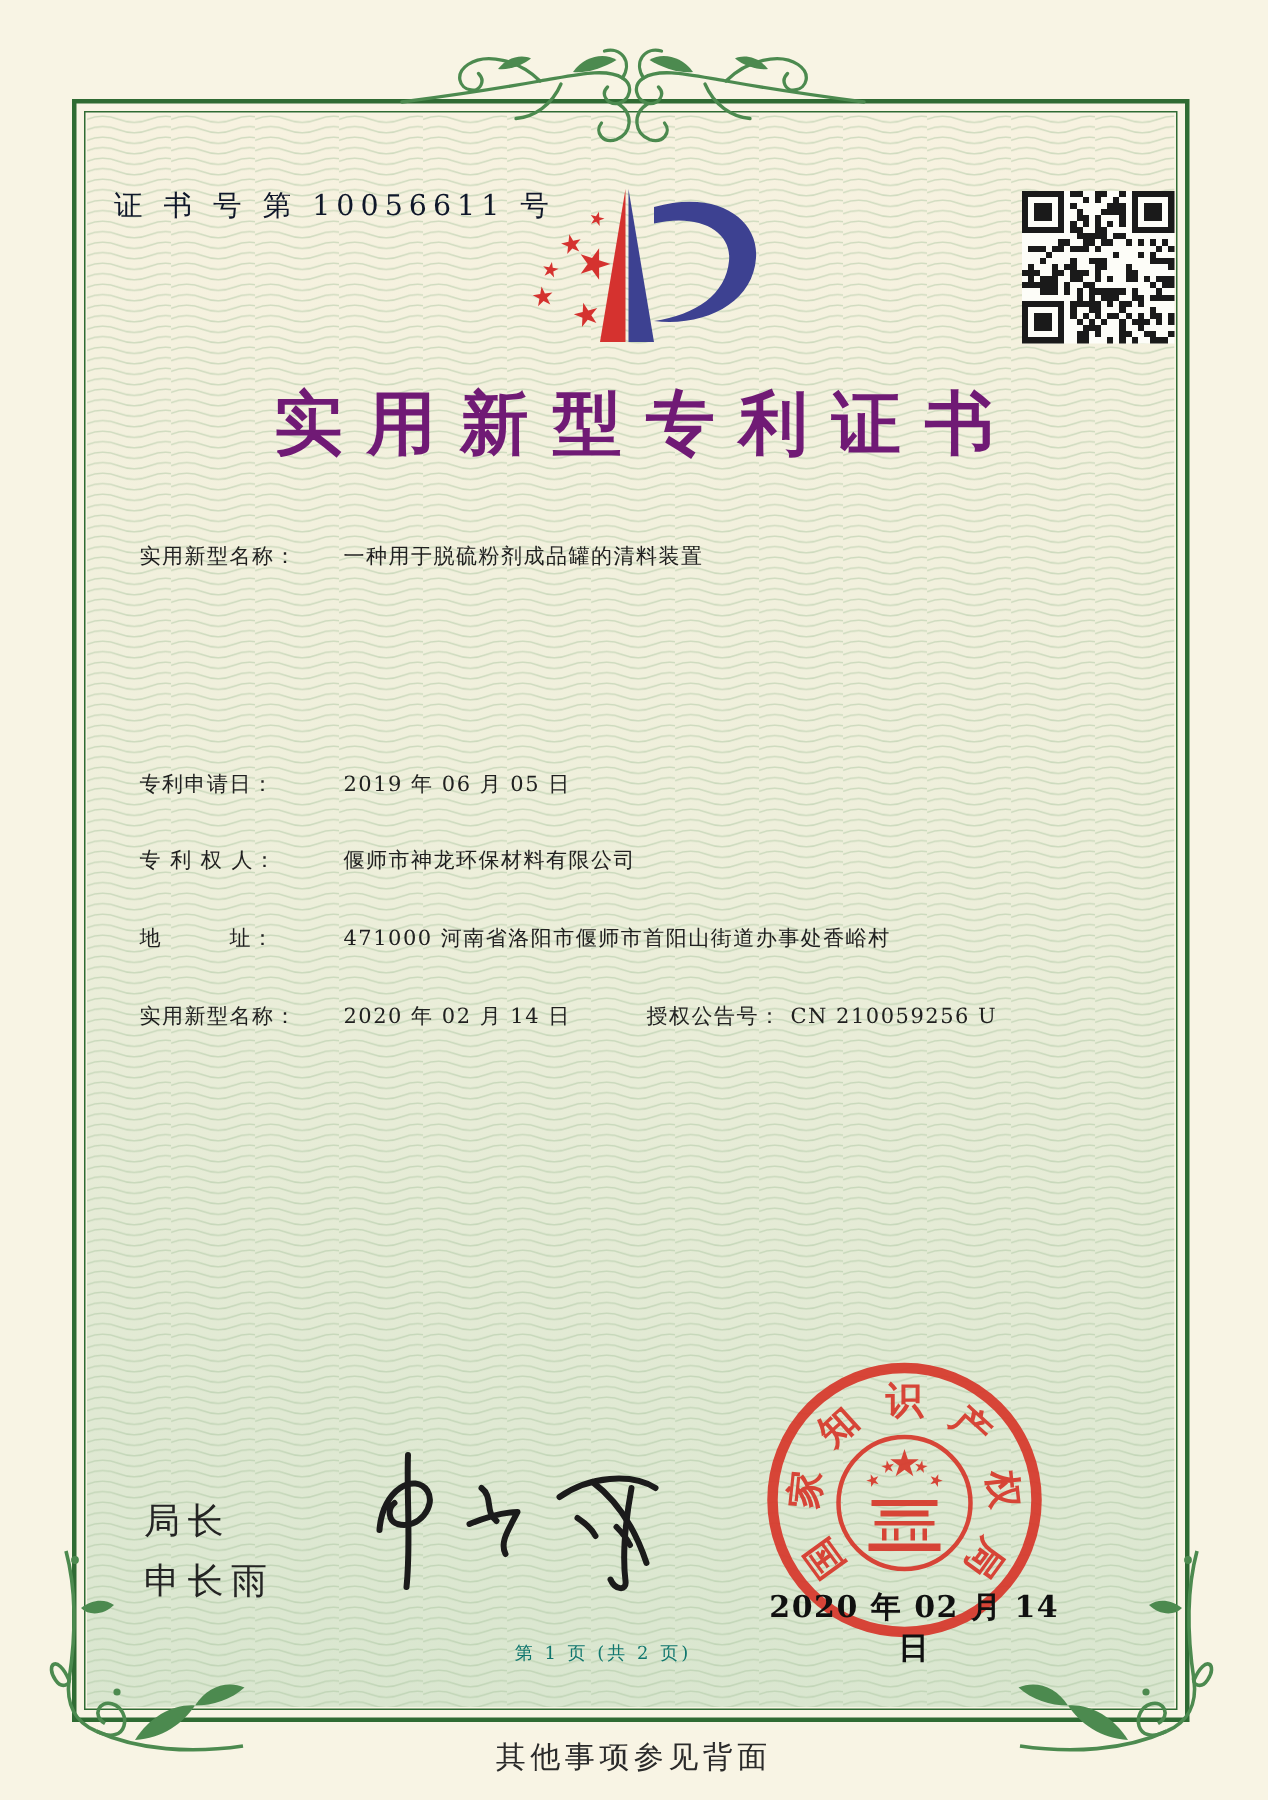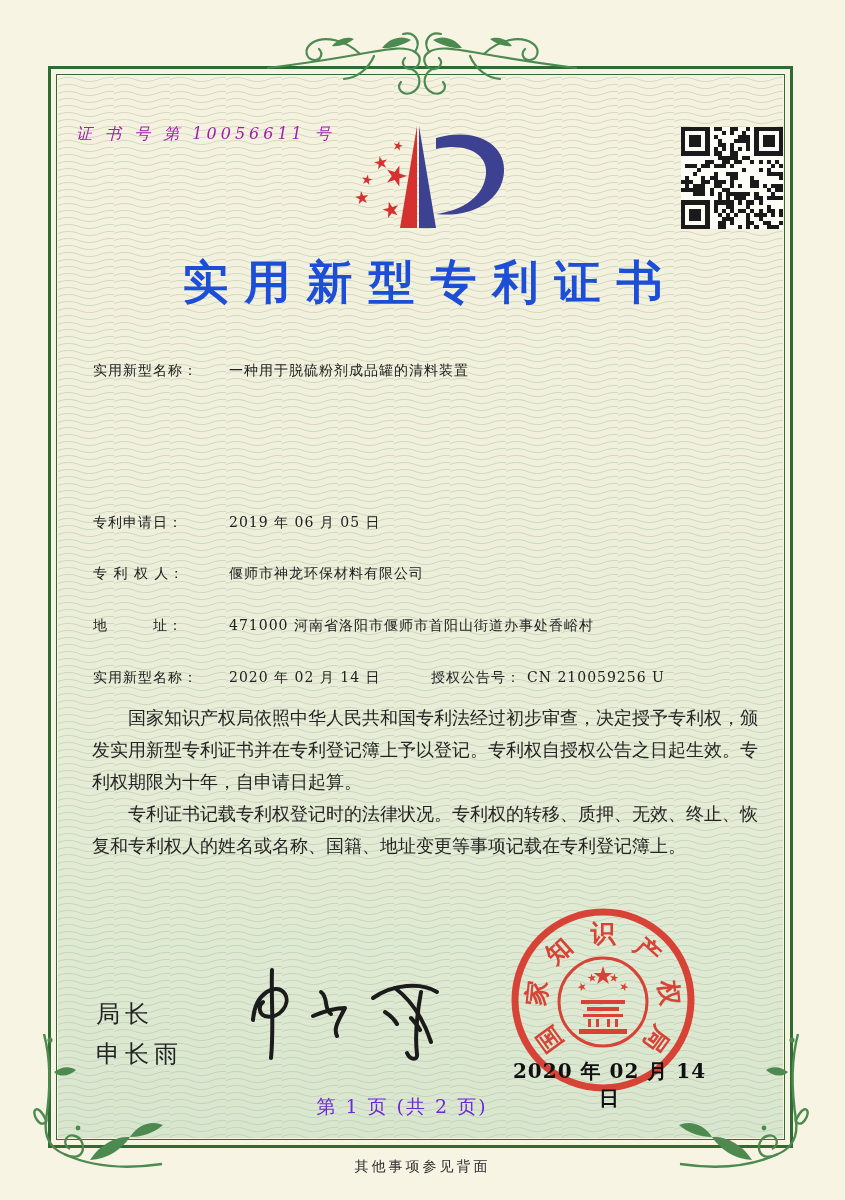--- a/index.html
+++ b/index.html
@@ -17,33 +17,33 @@
     font-family:"DejaVu Serif","Liberation Serif",serif;
     color:var(--text);
     position:relative;
     overflow:hidden;
   }
   .abs{position:absolute;}
   .page{position:absolute;left:0;top:0;width:845px;height:1200px;}
   .frame-outer{left:48px;top:66px;width:745px;height:1082px;border:3px solid var(--frame-green);}
   .frame-inner{left:56px;top:74px;width:729px;height:1066px;border:1px solid var(--frame-green);}
   .bg-svg{left:58px;top:76px;}
-  .cert-number{left:76px;top:124px;font-size:16px;letter-spacing:4px;color:#a21caf;font-style:italic;}
-  .title{left:0;top:252px;width:845px;text-align:center;font-size:46px;font-weight:900;letter-spacing:16px;padding-left:16px;color:#1d4ed8;}
+  .cert-number{left:76px;top:124px;font-size:19px;letter-spacing:4px;color:#0f172a;}
+  .title{left:0;top:252px;width:845px;text-align:center;font-size:46px;font-weight:900;letter-spacing:16px;padding-left:16px;color:#701a75;}
   .row{left:93px;width:680px;font-size:14px;white-space:nowrap;color:#202020;}
   .row .lbl{display:inline-block;width:136px;letter-spacing:1px;}
   .row .val{letter-spacing:1px;}
   .grant-no{position:absolute;left:338px;top:0;}
   .grant-no .lbl2{letter-spacing:1px;margin-right:6px;}
   .paras{left:92px;top:702px;width:666px;font-size:18px;line-height:1.78;text-align:justify;color:#242424;}
   .paras p{text-indent:2em;margin:0;}
   .signer{left:96px;font-size:24px;letter-spacing:5px;color:#242424;}
   .seal-date{left:512px;top:1058px;width:195px;font-size:20px;font-weight:700;letter-spacing:1px;color:#101010;text-align:center;}
-  .page-line{left:0;top:1094px;width:804px;text-align:center;font-size:19px;letter-spacing:2px;color:#6d28d9;}
-  .back-note{left:0;top:1158px;width:845px;text-align:center;font-size:14px;letter-spacing:3px;color:#2a2a2a;}
+  .page-line{left:0;top:1094px;width:804px;text-align:center;font-size:12px;letter-spacing:2px;color:#0f766e;}
+  .back-note{left:0;top:1158px;width:845px;text-align:center;font-size:20px;letter-spacing:3px;color:#2a2a2a;}
   svg{display:block;}
 </style>
 </head>
 <body>
 
 <svg width="0" height="0" style="position:absolute">
   <defs>
     <polygon id="star" points="0,-1 0.2245,-0.309 0.951,-0.309 0.3633,0.118 0.5878,0.809 0,0.382 -0.5878,0.809 -0.3633,0.118 -0.951,-0.309 -0.2245,-0.309"></polygon>
     <g id="cornerFl" stroke-width="2.4" fill="none">
       <path d="M14,2 C22,32 20,62 16,88 C14,104 20,116 34,122"></path>
@@ -339,24 +339,20 @@
   <div class="abs row" style="top:617px">
     <span class="lbl">地　　　址：</span><span class="val">471000 河南省洛阳市偃师市首阳山街道办事处香峪村</span>
   </div>
   <div class="abs row" style="top:669px">
     <span class="lbl">实用新型名称：</span><span class="val">2020 年 02 月 14 日</span>
     <span class="grant-no">
       <span class="lbl2">授权公告号：</span><span class="val">CN 210059256 U</span>
     </span>
   </div>
 
-  <div class="abs paras">
-    <p>国家知识产权局依照中华人民共和国专利法经过初步审查，决定授予专利权，颁发实用新型专利证书并在专利登记簿上予以登记。专利权自授权公告之日起生效。专利权期限为十年，自申请日起算。</p>
-    <p>专利证书记载专利权登记时的法律状况。专利权的转移、质押、无效、终止、恢复和专利权人的姓名或名称、国籍、地址变更等事项记载在专利登记簿上。</p>
-  </div>
 
   <div class="abs signer" style="top:998px">局长</div>
   <div class="abs signer" style="top:1038px">申长雨</div>
 
   <svg class="abs" style="left:225px;top:958px" width="230" height="108" viewBox="0 0 230 108">
     <g stroke="#1b1b1b" stroke-width="4" fill="none" stroke-linecap="round" stroke-linejoin="round">
       <path d="M28,62 C30,34 52,24 60,36 C66,46 54,62 40,58 C34,56 33,48 38,44"></path>
       <path d="M47,12 C46,40 49,72 46,100"></path>
       <path d="M96,34 C104,40 98,50 106,56"></path>
       <path d="M88,58 C100,53 112,50 120,50 C114,62 108,70 112,78"></path>

